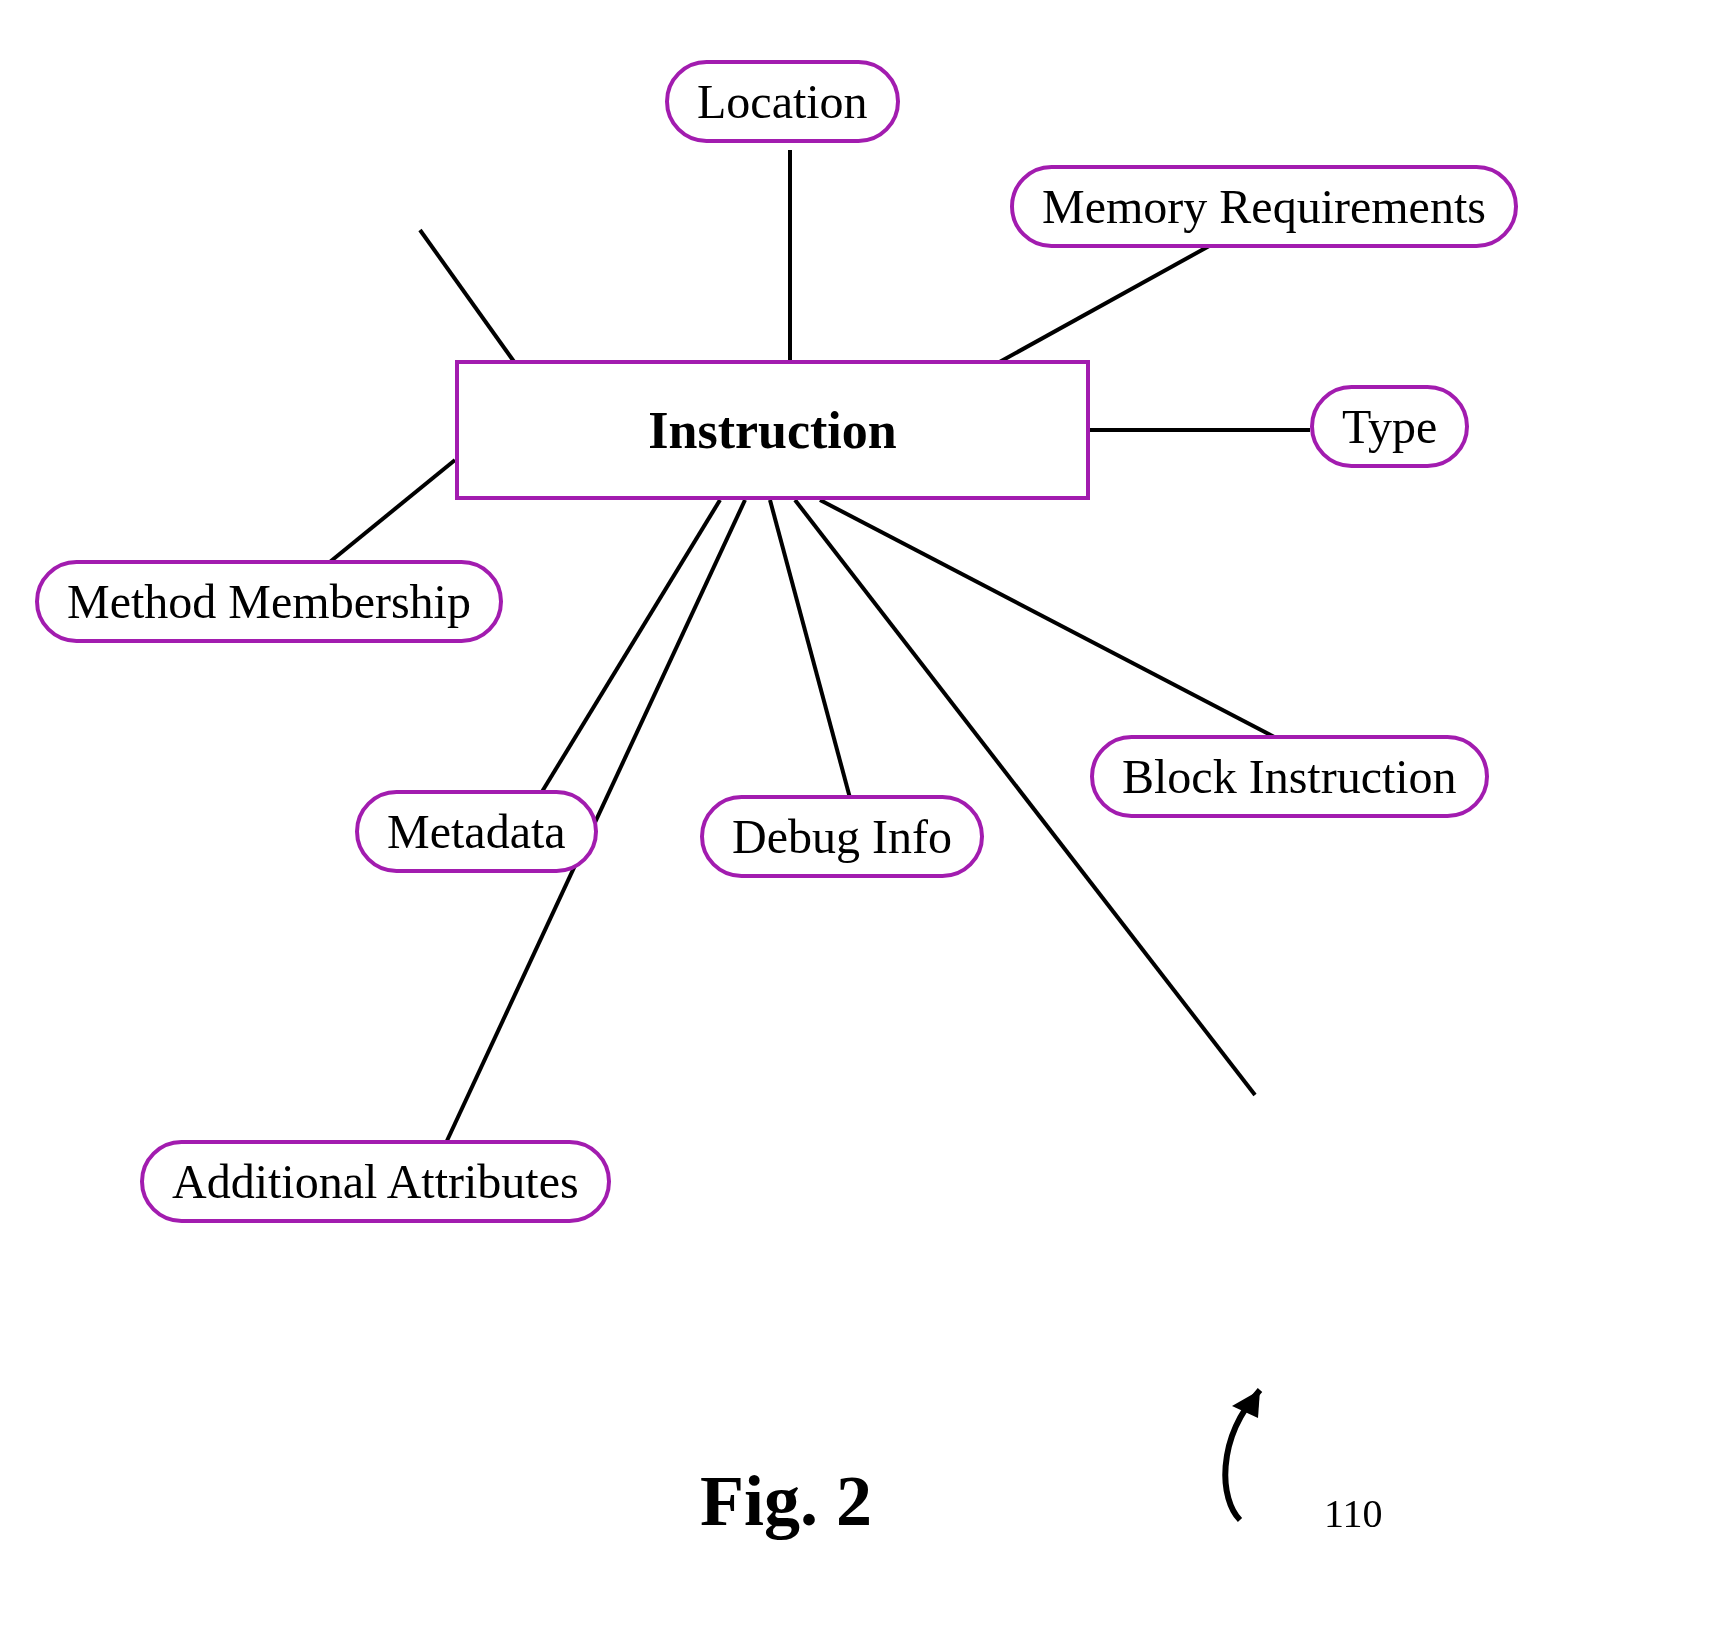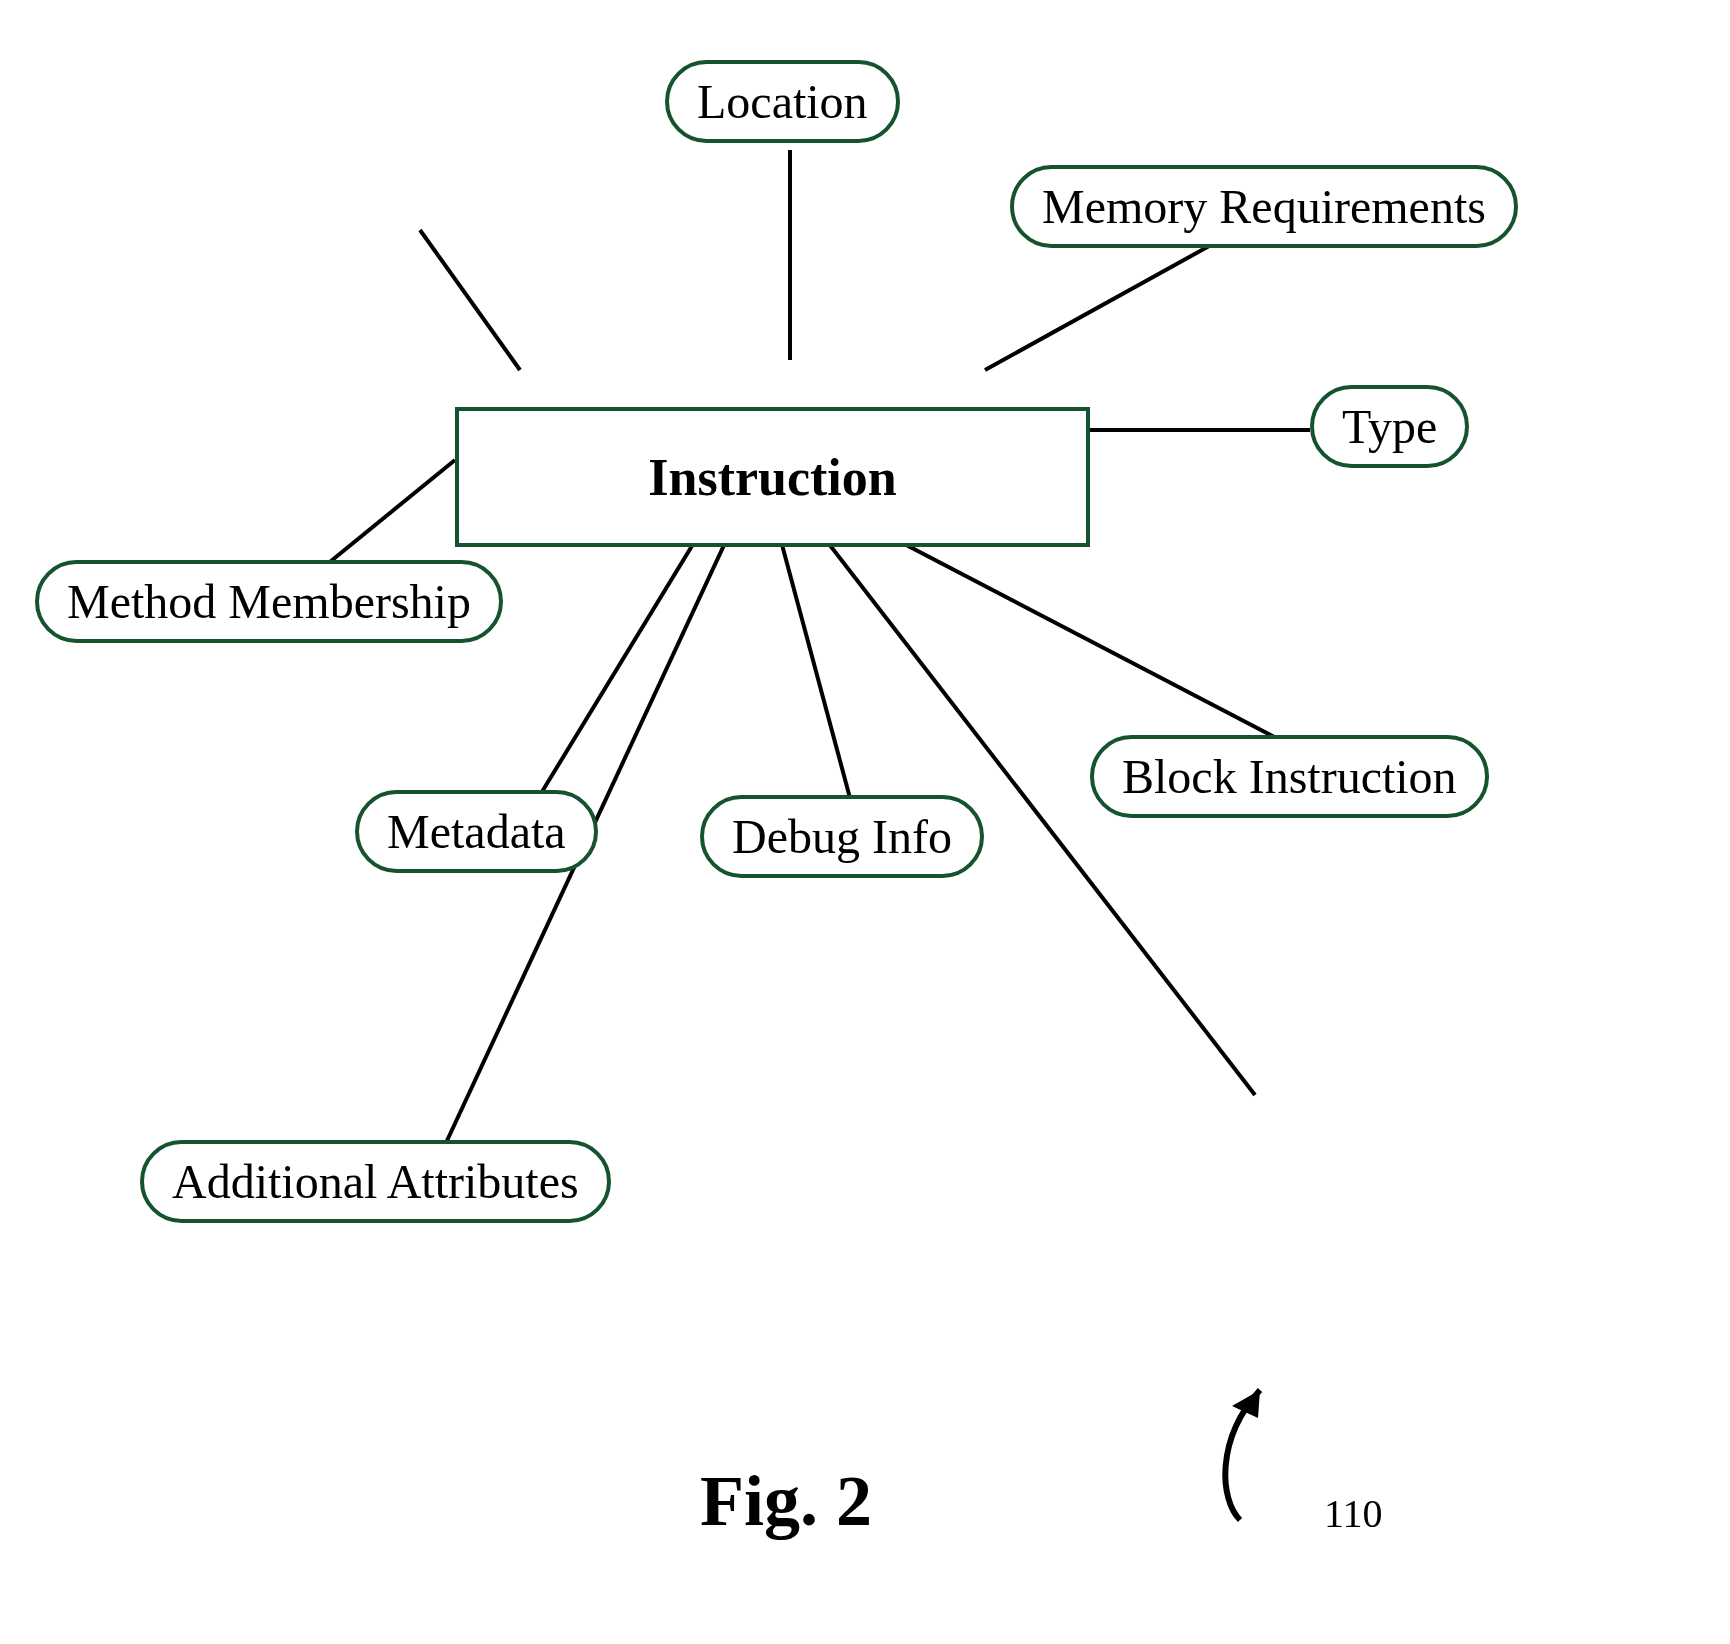--- a/index.html
+++ b/index.html
@@ -18,21 +18,21 @@
     svg.edges {
       position: absolute;
       top: 0; left: 0;
       width: 1730px;
       height: 1644px;
       pointer-events: none;
     }
     .node {
       position: absolute;
       background: #fff;
-      border: 4px solid #14532d;
+      border: 4px solid #a21caf;
       text-align: center;
       white-space: nowrap;
       display: flex;
       align-items: center;
       justify-content: center;
       font-size: 48px;
       padding: 10px 28px;
     }
     .pill { border-radius: 999px; }
     .rect { border-radius: 0; }
@@ -70,21 +70,21 @@
     <line x1="985" y1="370" x2="1220" y2="240" stroke="#000" stroke-width="4"></line>
     <line x1="1090" y1="430" x2="1310" y2="430" stroke="#000" stroke-width="4"></line>
     <line x1="455" y1="460" x2="320" y2="570" stroke="#000" stroke-width="4"></line>
     <line x1="720" y1="500" x2="540" y2="795" stroke="#000" stroke-width="4"></line>
     <line x1="770" y1="500" x2="850" y2="798" stroke="#000" stroke-width="4"></line>
     <line x1="820" y1="500" x2="1280" y2="740" stroke="#000" stroke-width="4"></line>
     <line x1="745" y1="500" x2="445" y2="1145" stroke="#000" stroke-width="4"></line>
     <line x1="795" y1="500" x2="1255" y2="1095" stroke="#000" stroke-width="4"></line>
   </svg>
 
-  <div class="node rect center-node" style="left:455px; top:360px; width:635px; height:140px;margin-top:47px;">
+  <div class="node rect center-node" style="left:455px; top:360px; width:635px; height:140px;">
     <span>Instruction</span>
   </div>
 
 
   <div class="node pill" style="left:665px; top:60px;">
     <span>Location</span>
   </div>
 
   <div class="node pill" style="left:1010px; top:165px;">
     <span>Memory Requirements</span>

